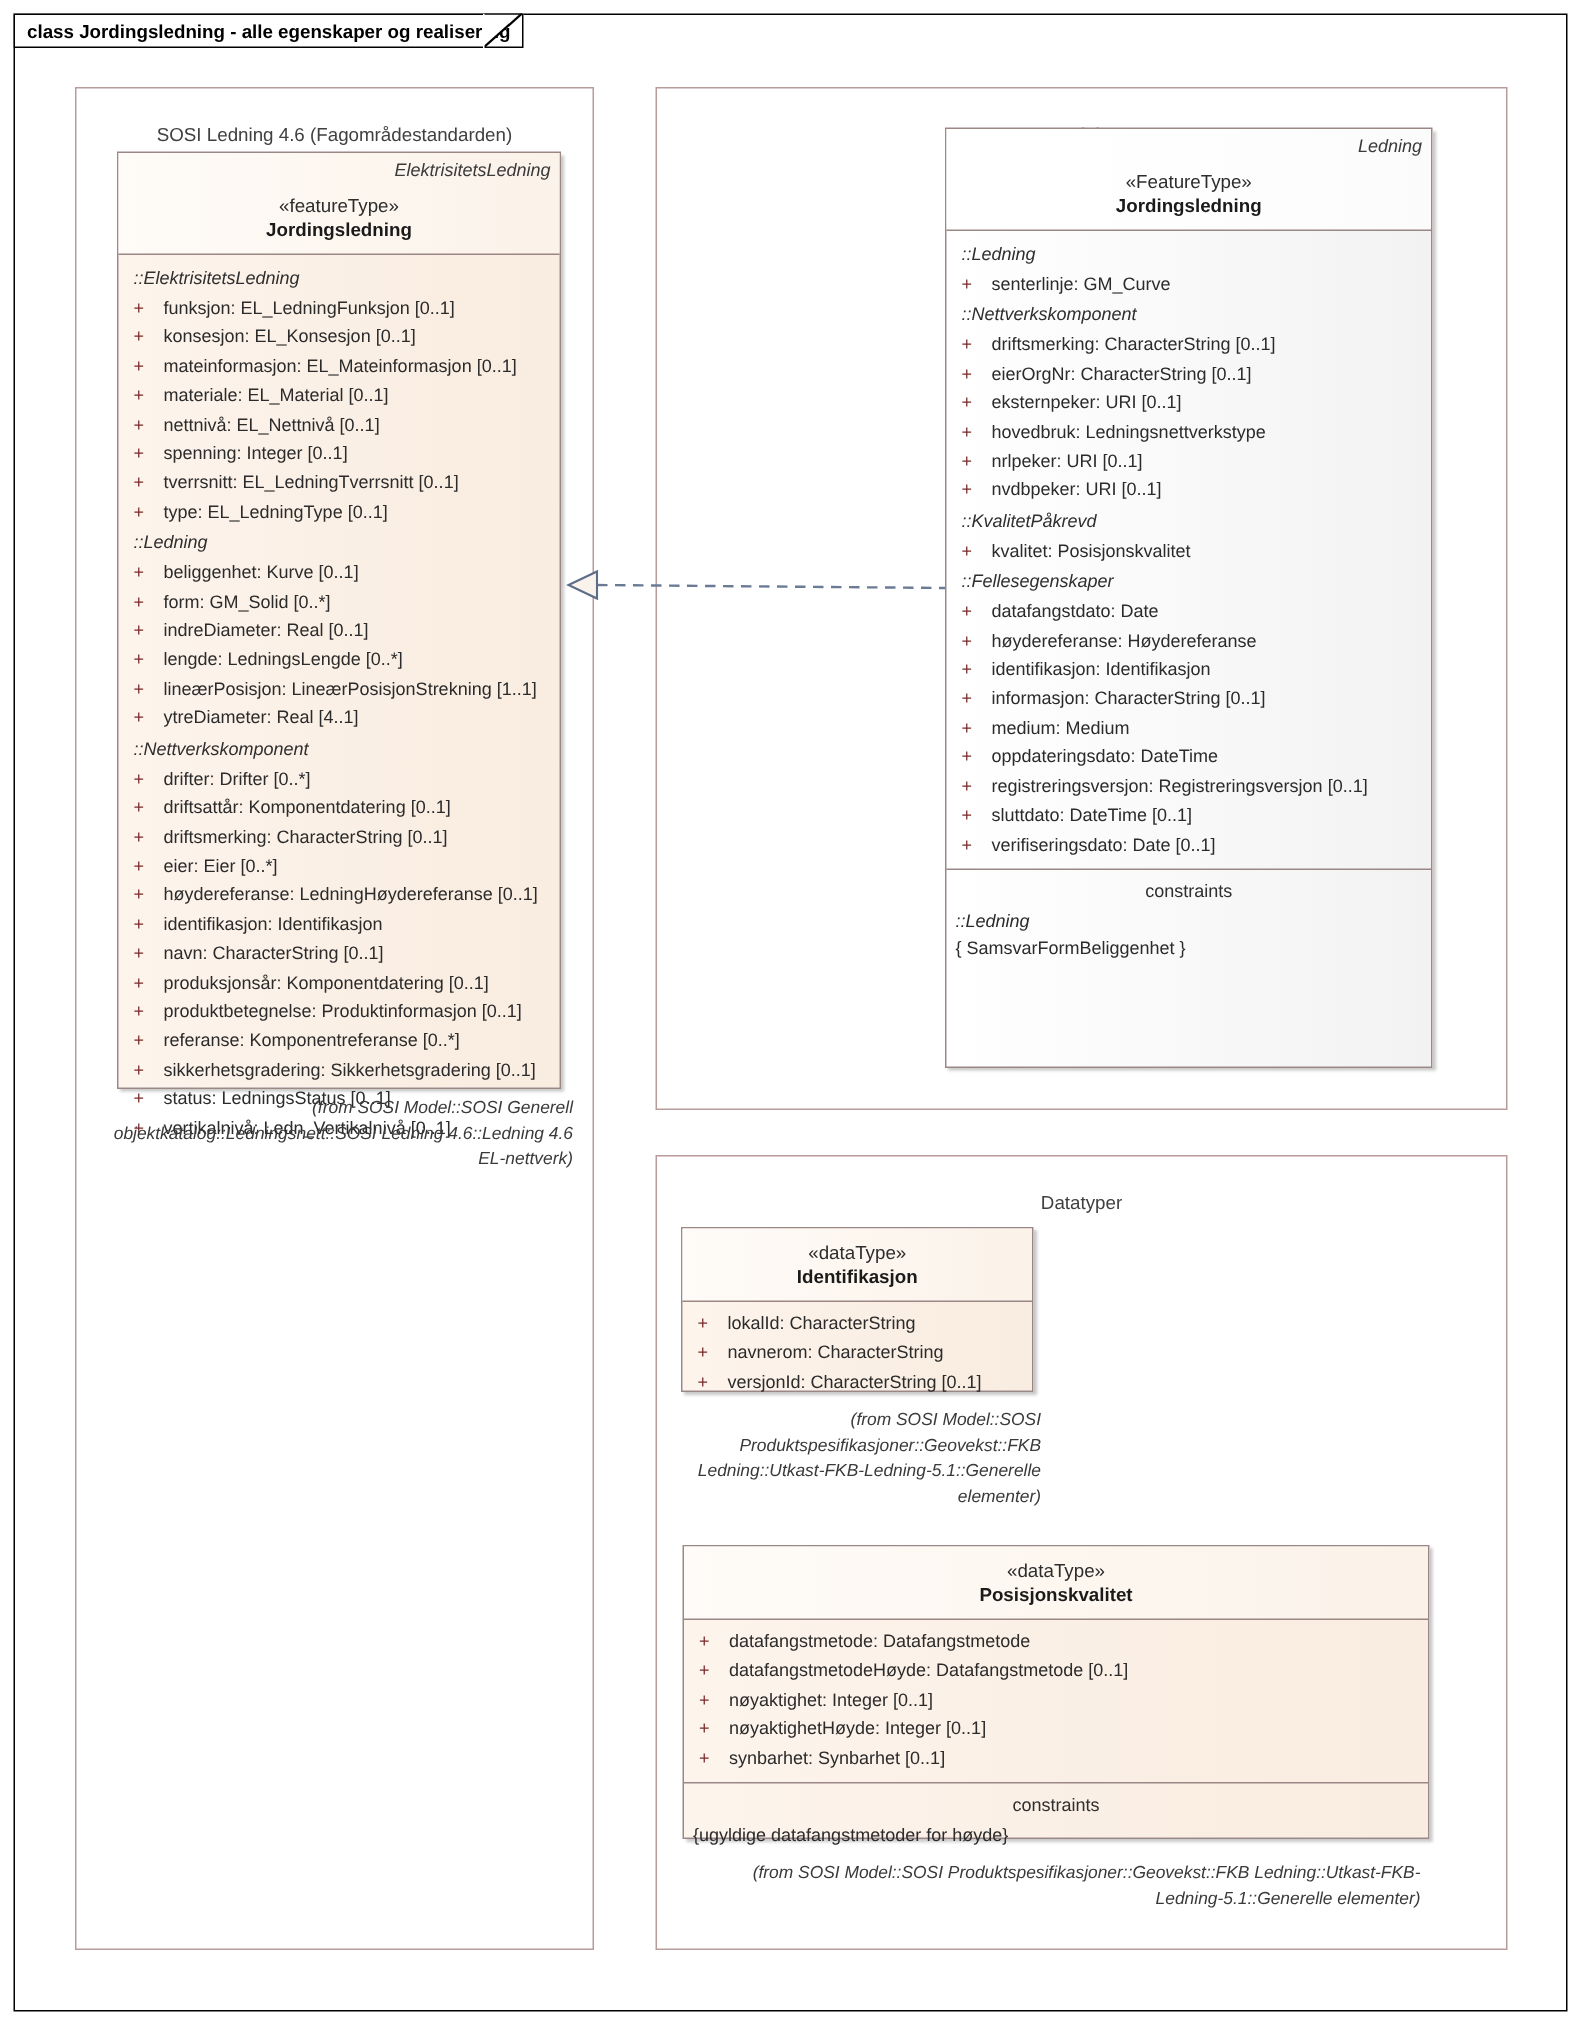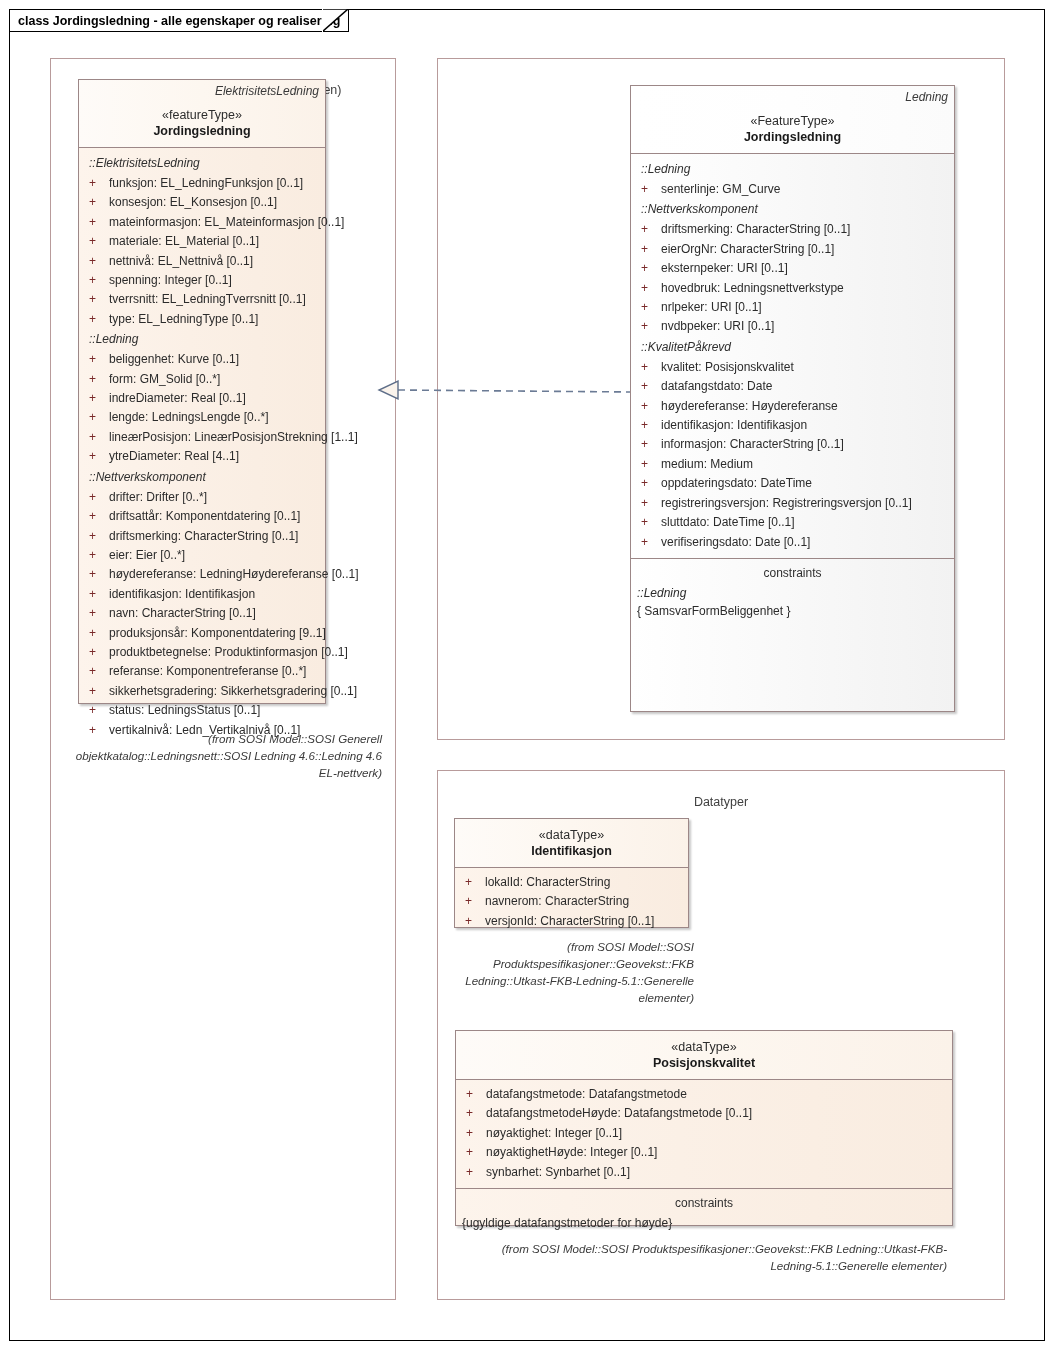--- a/index.html
+++ b/index.html
@@ -192,21 +192,21 @@
     <polygon points="0,0 26,0 0,23" fill="#ffffff" stroke="none"></polygon>
     <line x1="0" y1="23" x2="26" y2="0" stroke="#000000" stroke-width="1.5"></line>
     <line x1="0" y1="0" x2="26" y2="0" stroke="#000000" stroke-width="1.5"></line>
     <line x1="0" y1="23" x2="0" y2="0" stroke="#ffffff" stroke-width="2"></line>
   </svg>
 
   <div class="pkg" style="left:50px; top:58px; width:346px; height:1242px;">
     <div class="pkg-title">SOSI Ledning 4.6 (Fagområdestandarden)</div>
   </div>
 
-  <div class="uml peach" style="left:78px; top:79px; width:248px; height:625px;">
+  <div class="uml peach" style="left:78px; top:101px; width:296px; height:625px;">
     <div class="uml-header">
       <div class="uml-ownerlabel">ElektrisitetsLedning</div>
       <div class="uml-stereotype">«featureType»</div>
       <div class="uml-name">Jordingsledning</div>
     </div>
     <div class="uml-compartment">
         <div class="grp">::ElektrisitetsLedning</div>
         <div class="attr">
           <span class="vis">+</span>
           <span class="sig">funksjon: EL_LedningFunksjon [0..1]</span>
@@ -288,21 +288,21 @@
         <div class="attr">
           <span class="vis">+</span>
           <span class="sig">identifikasjon: Identifikasjon</span>
         </div>
         <div class="attr">
           <span class="vis">+</span>
           <span class="sig">navn: CharacterString [0..1]</span>
         </div>
         <div class="attr">
           <span class="vis">+</span>
-          <span class="sig">produksjonsår: Komponentdatering [9..1]</span>
+          <span class="sig">produksjonsår: Komponentdatering [0..1]</span>
         </div>
         <div class="attr">
           <span class="vis">+</span>
           <span class="sig">produktbetegnelse: Produktinformasjon [0..1]</span>
         </div>
         <div class="attr">
           <span class="vis">+</span>
           <span class="sig">referanse: Komponentreferanse [0..*]</span>
         </div>
         <div class="attr">
@@ -360,20 +360,21 @@
         </div>
         <div class="attr">
           <span class="vis">+</span>
           <span class="sig">nvdbpeker: URI [0..1]</span>
         </div>
         <div class="grp">::KvalitetPåkrevd</div>
         <div class="attr">
           <span class="vis">+</span>
           <span class="sig">kvalitet: Posisjonskvalitet</span>
         </div>
+        <div class="grp">::Fellesegenskaper</div>
         <div class="attr">
           <span class="vis">+</span>
           <span class="sig">datafangstdato: Date</span>
         </div>
         <div class="attr">
           <span class="vis">+</span>
           <span class="sig">høydereferanse: Høydereferanse</span>
         </div>
         <div class="attr">
           <span class="vis">+</span>

